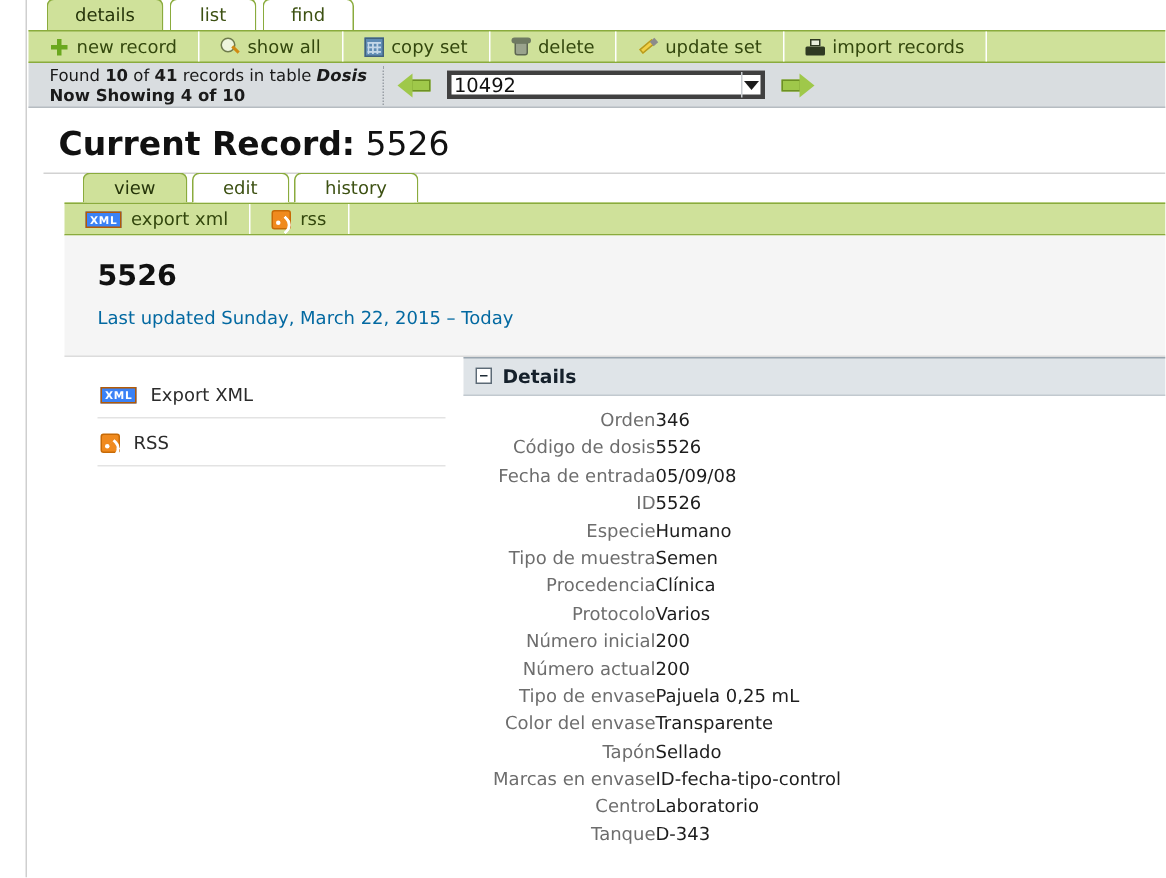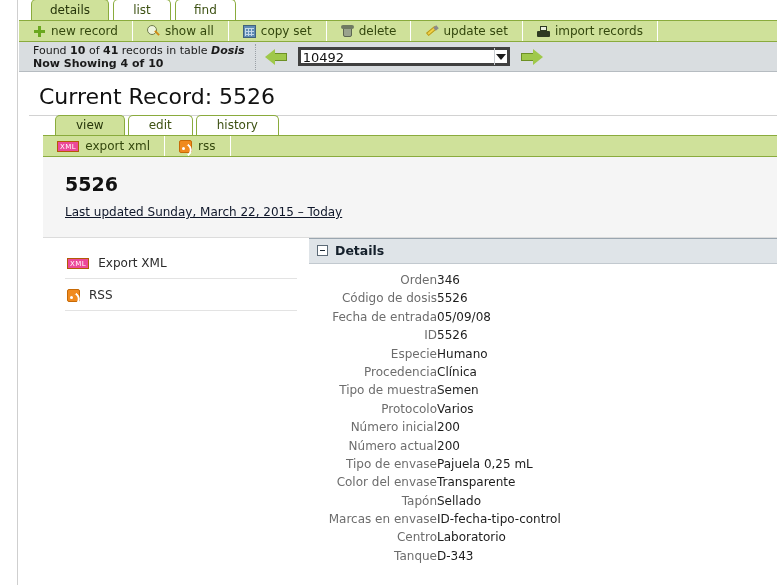--- a/index.html
+++ b/index.html
@@ -229,21 +229,21 @@
   }
 
   
   .record-title {
     font-size: 22px;
     color: #111;
     padding: 12px 0 6px 10px;
     border-bottom: 1px solid #d2d2d2;
     margin: 0 0 0 10px;
   }
-  .record-title b { font-weight: normal; }
+  .record-title b { font-weight: bold; }
   .record-title span.num { font-weight: normal; }
 
   
   .subtabstrip {
     position: relative;
     height: 19px;
     margin-left: 24px;
   }
   .subtabs {
     position: absolute;
@@ -282,24 +282,24 @@
     display: flex; align-items: center; gap: 6px;
     padding: 0 14px;
     border-right: 1px solid #ffffff;
     color: #33470d; font-size: 12px; white-space: nowrap;
     cursor: pointer;
   }
   .st-spacer { flex: 1; border-right: none; }
 
   .badge-xml {
     display: inline-block;
-    background: #ec4899;
+    background: #3b82f6;
     color: #ffffff;
     font-size: 7px;
-    font-weight: normal;
+    font-weight: bold;
     letter-spacing: .5px;
     line-height: 11px;
     height: 11px;
     padding: 0 2px;
     border: 1px solid #b35a05;
     box-sizing: border-box;
     font-family: "DejaVu Sans", "Liberation Sans", sans-serif;
   }
   .badge-rss {
     display:inline-block; position:relative;
@@ -331,22 +331,21 @@
     padding: 16px 0 18px 22px;
   }
   .record-id {
     font-size: 19px;
     font-weight: bold;
     color: #111;
     margin-bottom: 10px;
   }
   .record-updated {
     font-size: 12px;
-    color: #0f172a;
-    text-decoration: underline;
+    color: #0369a1;
   }
 
   
   .body-row {
     display: flex;
     margin-left: 24px;
     height: 330px;
   }
   .sidebar {
     width: 264px;
@@ -552,28 +551,28 @@
           </div>
           <div class="drow">
             <span class="dlabel">ID</span>
             <span class="dvalue">5526</span>
           </div>
           <div class="drow">
             <span class="dlabel">Especie</span>
             <span class="dvalue">Humano</span>
           </div>
           <div class="drow">
+            <span class="dlabel">Tipo de muestra</span>
+            <span class="dvalue">Semen</span>
+          </div>
+          <div class="drow">
             <span class="dlabel">Procedencia</span>
             <span class="dvalue">Clínica</span>
           </div>
           <div class="drow">
-            <span class="dlabel">Tipo de muestra</span>
-            <span class="dvalue">Semen</span>
-          </div>
-          <div class="drow">
             <span class="dlabel">Protocolo</span>
             <span class="dvalue">Varios</span>
           </div>
           <div class="drow">
             <span class="dlabel">Número inicial</span>
             <span class="dvalue">200</span>
           </div>
           <div class="drow">
             <span class="dlabel">Número actual</span>
             <span class="dvalue">200</span>

